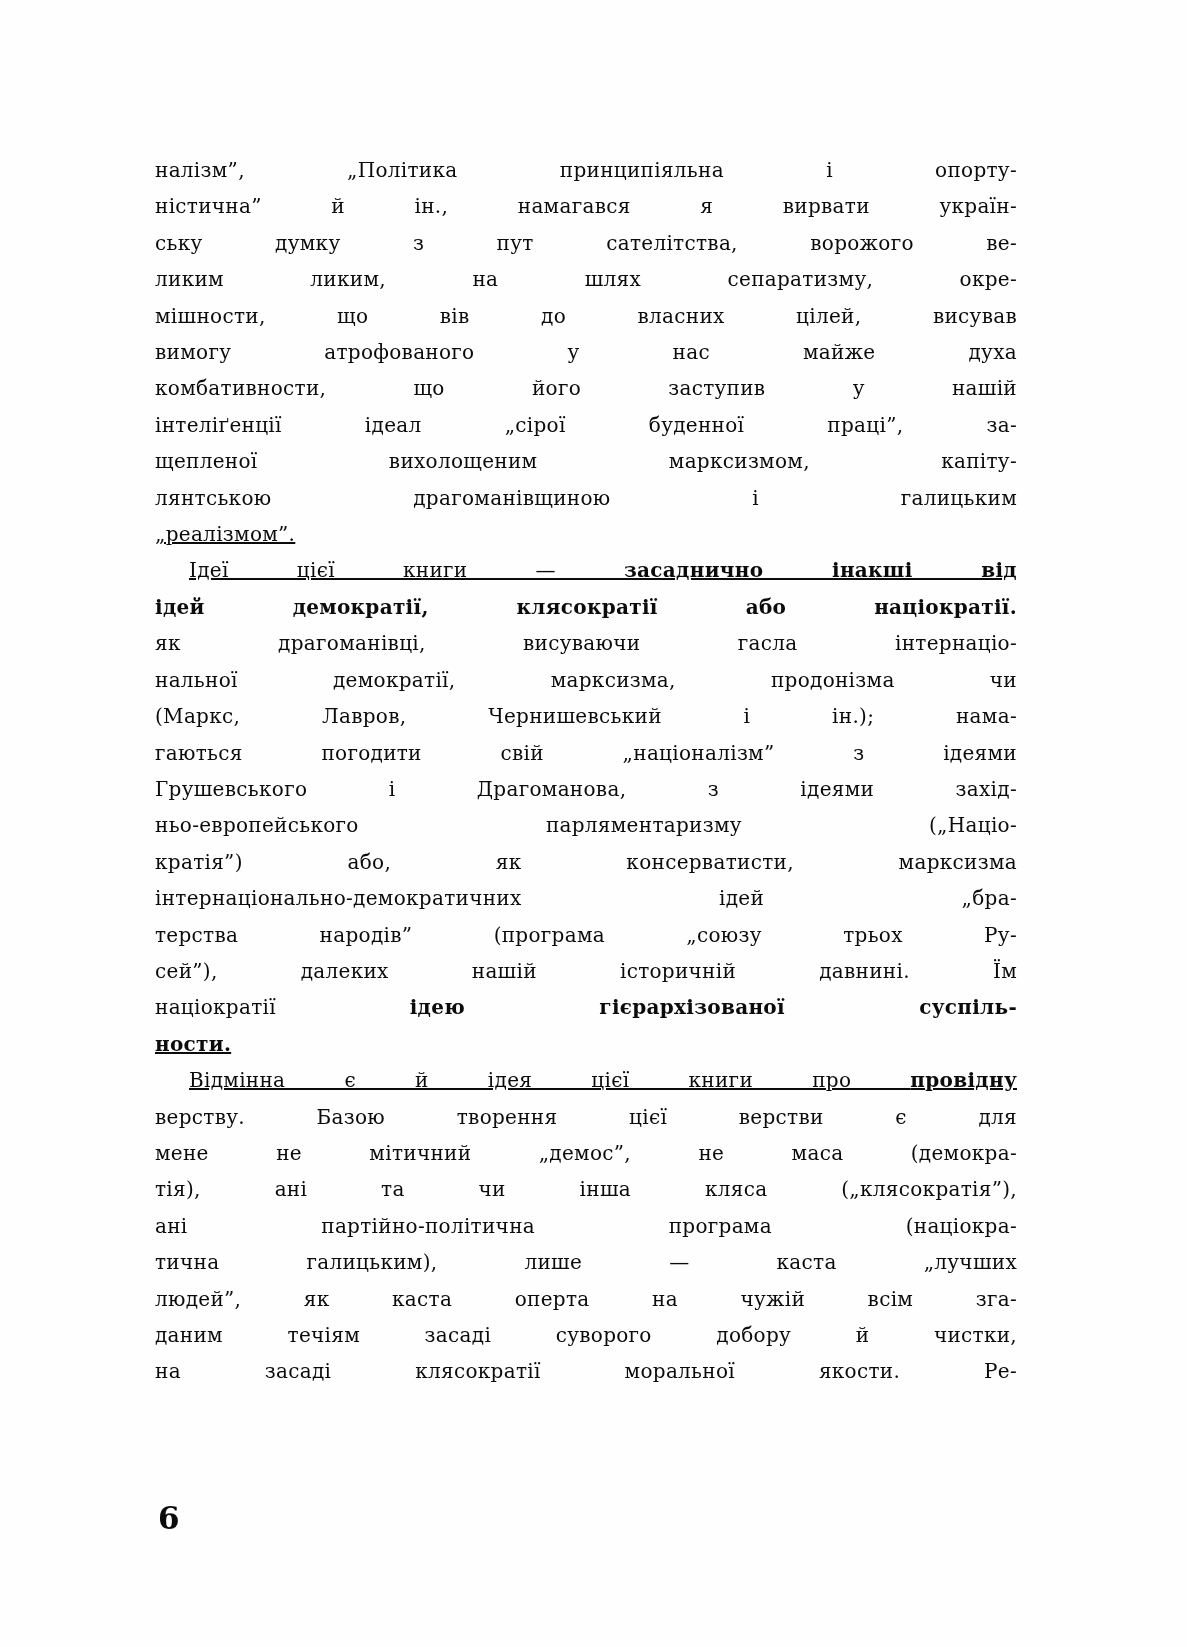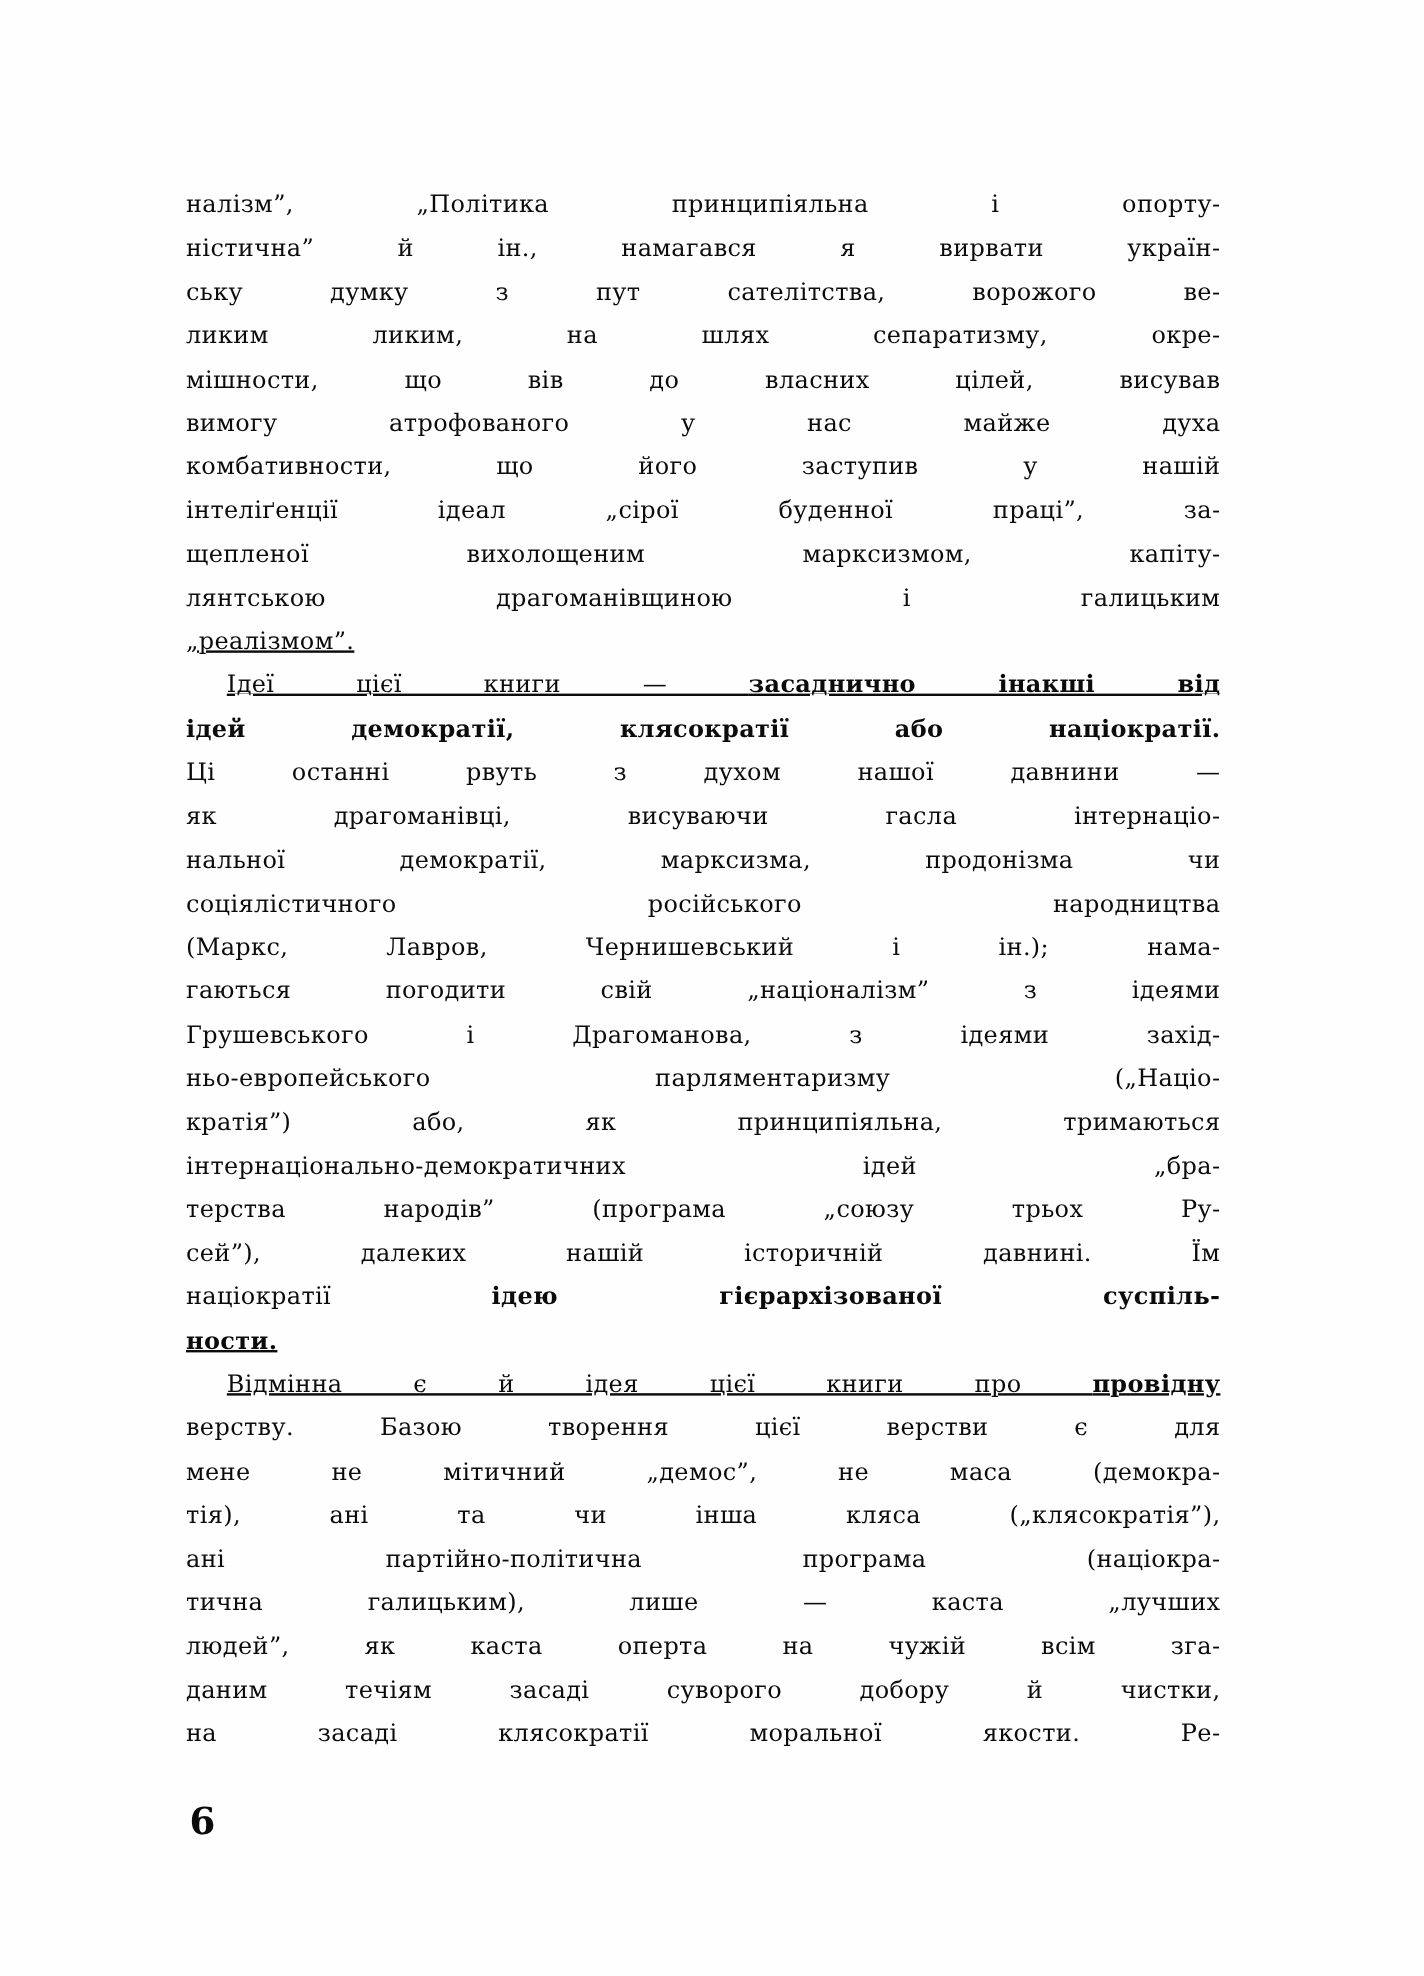--- a/index.html
+++ b/index.html
@@ -56,29 +56,27 @@
       <div class="line"><span>ликим ликим, на шлях сепаратизму, окре-</span></div>
       <div class="line"><span>мішности, що вів до власних цілей, висував</span></div>
       <div class="line"><span>вимогу атрофованого у нас майже духа</span></div>
       <div class="line"><span>комбативности, що його заступив у нашій</span></div>
       <div class="line"><span>інтеліґенції ідеал „сірої буденної праці”, за-</span></div>
       <div class="line"><span>щепленої вихолощеним марксизмом, капіту-</span></div>
       <div class="line"><span>лянтською драгоманівщиною і галицьким</span></div>
       <div class="line para-end"><span>„реалізмом”.</span></div>
       <div class="line para-start"><span>Ідеї цієї книги — </span><span class="bold">засаднично інакші від</span></div>
       <div class="line"><span class="bold">ідей демократії, клясократії або націократії.</span></div>
-      <div class="line"><span>Ці останні рвуть з духом нашої давнини —</span></div>
       <div class="line"><span>як драгоманівці, висуваючи гасла інтернаціо-</span></div>
       <div class="line"><span>нальної демократії, марксизма, продонізма чи</span></div>
-      <div class="line"><span>соціялістичного російського народництва</span></div>
       <div class="line"><span>(Маркс, Лавров, Чернишевський і ін.); нама-</span></div>
       <div class="line"><span>гаються погодити свій „націоналізм” з ідеями</span></div>
       <div class="line"><span>Грушевського і Драгоманова, з ідеями захід-</span></div>
       <div class="line"><span>ньо-европейського парляментаризму („Націо-</span></div>
-      <div class="line"><span>кратія”) або, як принципіяльна, тримаються</span></div>
+      <div class="line"><span>кратія”) або, як консерватисти, марксизма</span></div>
       <div class="line"><span>інтернаціонально-демократичних ідей „бра-</span></div>
       <div class="line"><span>терства народів” (програма „союзу трьох Ру-</span></div>
       <div class="line"><span>сей”), далеких нашій історичній давнині. Їм</span></div>
       <div class="line"><span>націократії </span><span class="bold">ідею гієрархізованої суспіль-</span></div>
       <div class="line para-end"><span class="bold">ности.</span></div>
       <div class="line para-start"><span>Відмінна є й ідея цієї книги про </span><span class="bold">провідну</span></div>
       <div class="line"><span>верству. Базою творення цієї верстви є для</span></div>
       <div class="line"><span>мене не мітичний „демос”, не маса (демокра-</span></div>
       <div class="line"><span>тія), ані та чи інша кляса („клясократія”),</span></div>
       <div class="line"><span>ані партійно-політична програма (націокра-</span></div>

